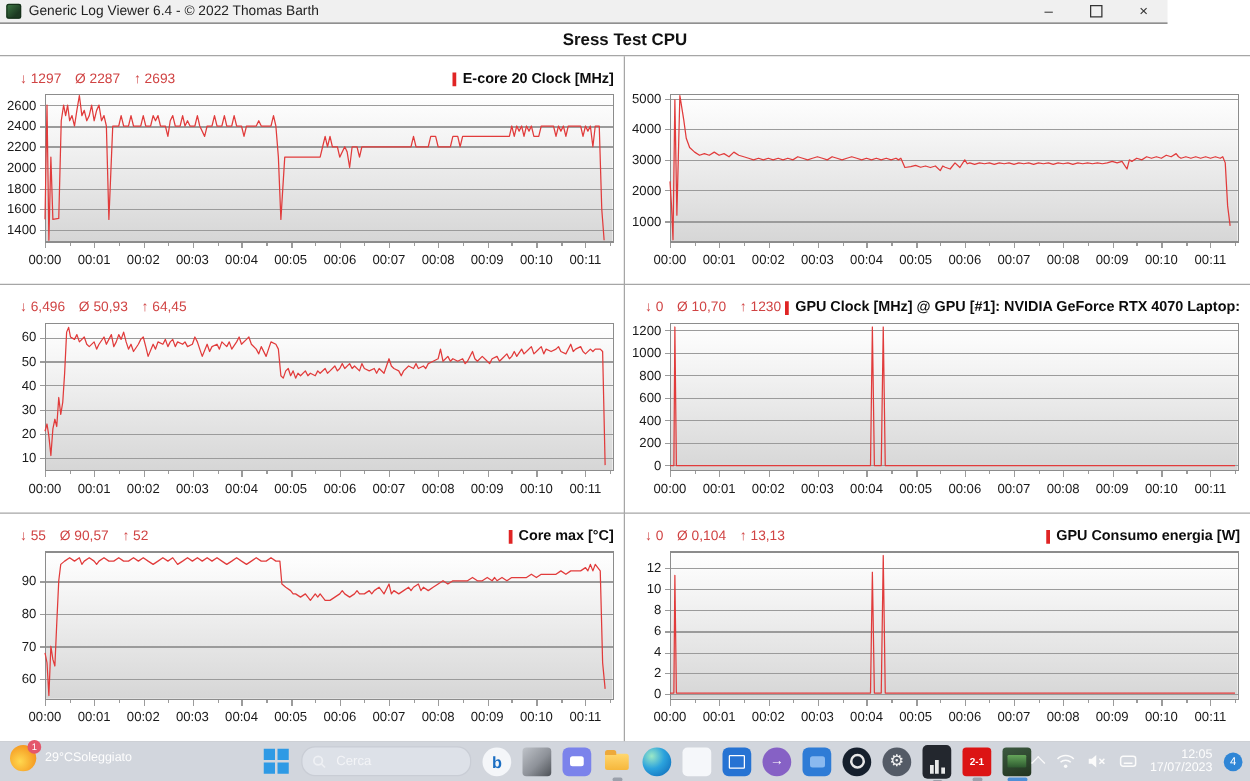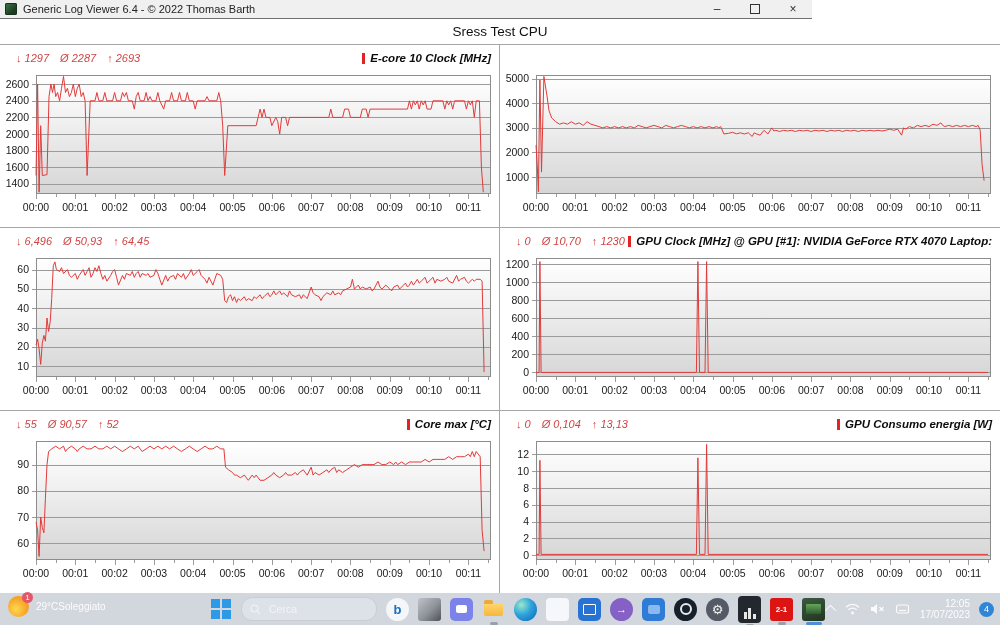--- a/index.html
+++ b/index.html
@@ -1,34 +1,34 @@
 <!DOCTYPE html>
 <html><head>
 <meta charset="utf-8">
 <style>
   html,body{margin:0;padding:0;width:1000px;height:625px;overflow:hidden;
     font-family:"Liberation Sans","DejaVu Sans",sans-serif;background:#fff;}
   
-  .titlebar{position:absolute;left:0;top:0;width:812px;height:18px;background:#f0f0f0;
+  .titlebar{position:absolute;left:0;top:0;width:934px;height:18px;background:#f0f0f0;
     border-bottom:1px solid #707070;display:flex;align-items:center;font-size:11px;color:#222;}
   .titlebar .appicon{width:12px;height:12px;margin:0 6px 0 5px;border-radius:2px;
     background:linear-gradient(135deg,#3f7d46 0%,#1d3a22 70%);box-shadow:inset 0 0 0 1px #16301a;}
   .wincontrols{margin-left:auto;display:flex;height:18px;}
   .wincontrols .wc{width:38px;height:18px;display:flex;align-items:center;justify-content:center;
     color:#333;font-size:12px;cursor:default;}
   .wc .boxglyph{width:8px;height:8px;border:1px solid #333;}
   
   .main-title{position:absolute;left:0;top:19px;width:1000px;height:25px;display:flex;
-    align-items:center;justify-content:center;font-size:13.5px;font-weight:400;color:#111;}
+    align-items:center;justify-content:center;font-size:13.5px;font-weight:700;color:#111;}
   
   .charts{position:absolute;left:0;top:44px;width:1000px;height:549px;display:grid;
     grid-template-columns:500px 500px;grid-template-rows:183px 183px 183px;border-top:1px solid #a6a6a6;}
   .panel{position:relative;border-bottom:1px solid #a6a6a6;}
   .panel.leftcol{border-right:1px solid #a6a6a6;}
-  .phead{display:flex;align-items:flex-start;justify-content:space-between;padding:7px 8px 0 16px;height:17px;font-style:italic;}
+  .phead{display:flex;align-items:flex-end;justify-content:space-between;padding:7px 8px 0 16px;height:17px;}
   .stats{display:flex;gap:11px;font-size:11px;color:#d04343;white-space:nowrap;}
   .ptitle{display:flex;align-items:center;font-size:11.5px;font-weight:700;color:#0c0c0c;white-space:nowrap;}
   .ptitle .marker{display:inline-block;width:3px;height:11px;background:#e02424;margin-right:5px;}
   .plot{position:absolute;left:2px;top:25px;width:494px;height:150px;}
   
   .taskbar{position:absolute;left:0;top:593px;width:1000px;height:32px;background:#d2d6dd;
     display:flex;align-items:center;}
   .weather{position:absolute;left:8px;top:3px;display:flex;align-items:center;gap:7px;cursor:default;}
   .sun{position:relative;width:21px;height:21px;border-radius:50%;
     background:radial-gradient(circle at 38% 62%,#ffd84f 0%,#f59a22 70%,#e87f12 100%);}
@@ -102,21 +102,21 @@
 <div class="charts">
   <div class="panel leftcol">
     <div class="phead">
       <div class="stats">
         <span>↓ 1297</span>
         <span>Ø 2287</span>
         <span>↑ 2693</span>
       </div>
       <div class="ptitle">
         <span class="marker"></span>
-        <span>E-core 10 Clock [MHz]</span>
+        <span>E-core 20 Clock [MHz]</span>
       </div>
     </div>
     <div class="plot"><svg width="494" height="150">
           <defs>
             <linearGradient id="g0" x1="0" y1="0" x2="0" y2="1">
               <stop offset="0" stop-color="#ffffff"></stop>
               <stop offset="0.3" stop-color="#f4f4f4"></stop>
               <stop offset="1" stop-color="#d6d6d6"></stop>
             </linearGradient>
           </defs>

